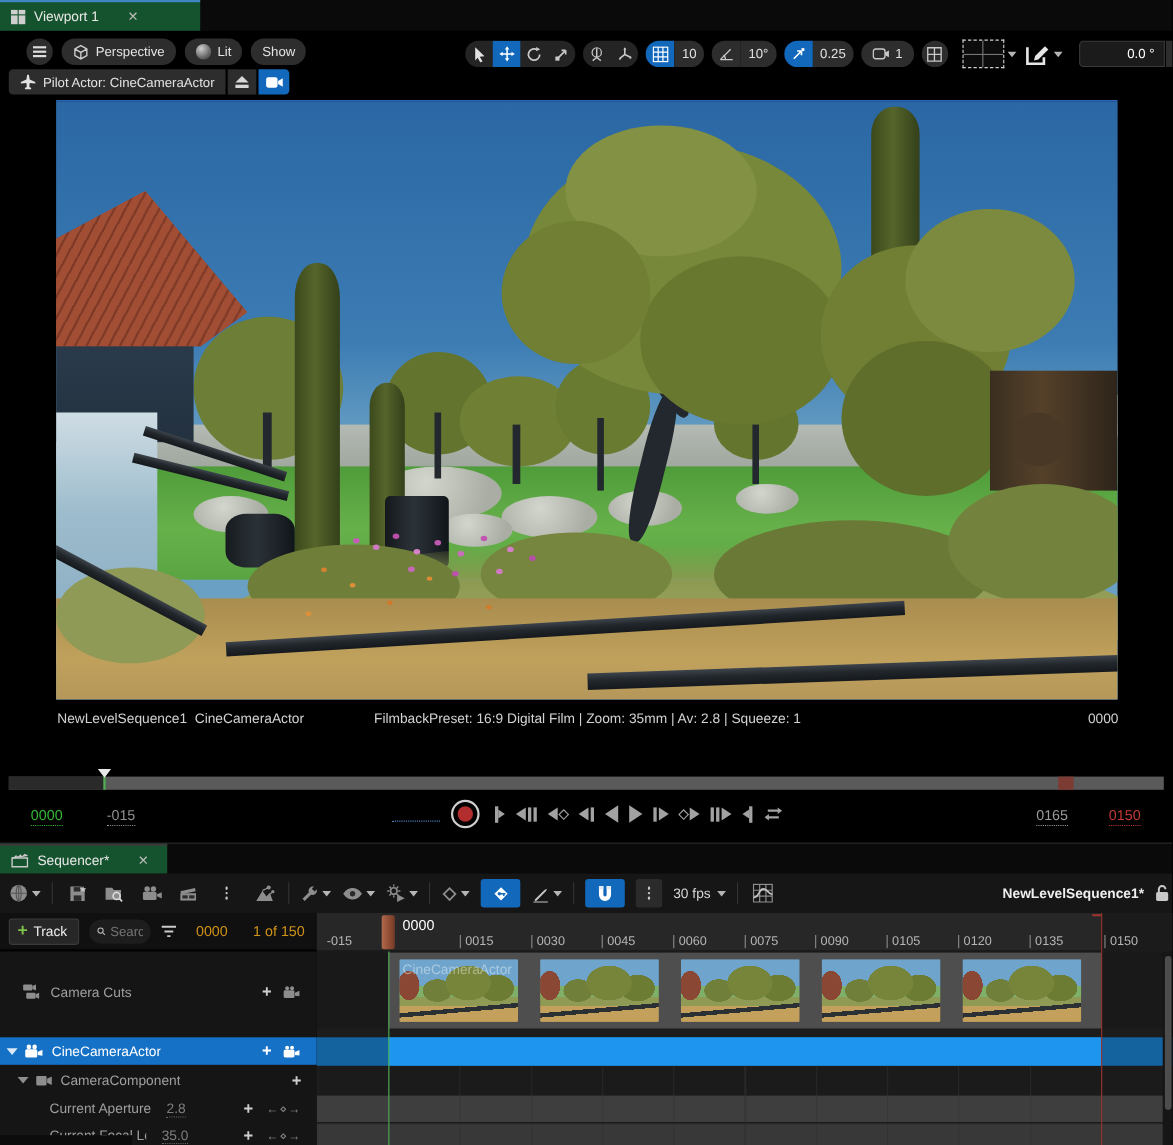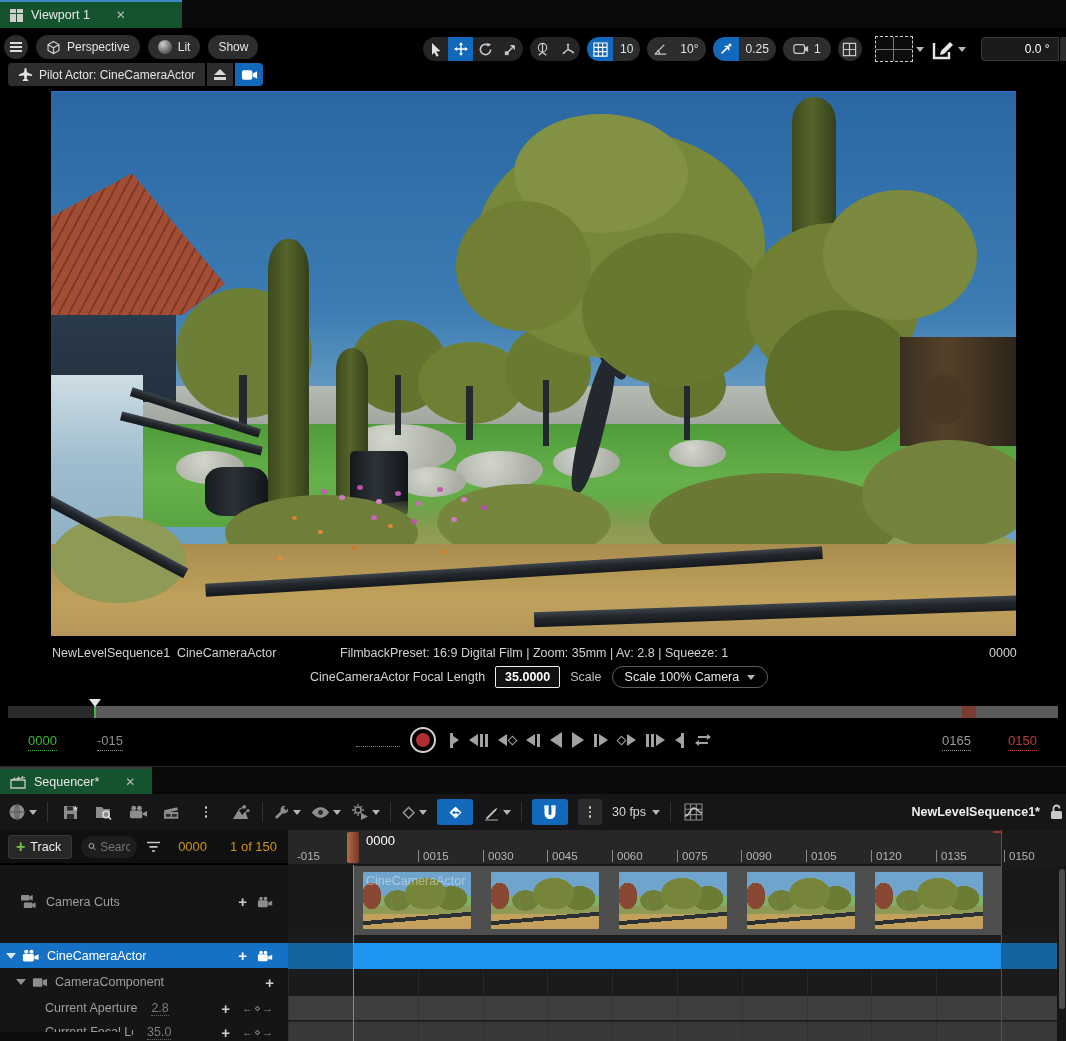--- a/index.html
+++ b/index.html
@@ -170,21 +170,21 @@
           <b></b>
           <b></b>
           <b></b>
           <b></b>
         </span>
       <span class="tab-label">Viewport 1</span>
       <span class="x">✕</span>
     </div>
   </div>
 
-  <div class="abs flex" style="left:4px; top:35px; gap:8px">
+  <div class="abs flex" style="left:24px; top:35px; gap:8px">
     <div class="roundbtn">
       <span class="hamb">
           <i></i>
           <i></i>
           <i></i>
         </span>
     </div>
     <div class="pill">
       <svg width="15" height="15" viewBox="0 0 16 16">
           <path d="M8 1.5 13.8 4.8v6.4L8 14.5 2.2 11.2V4.8z M2.4 5 8 8.2 13.6 5 M8 8.2v6" fill="none" stroke="#cfcfcf" stroke-width="1.3"></path>
@@ -374,29 +374,20 @@
     <div class="s-beam" style="left:16%;top:87%;width:64%;height:2.4%;transform:rotate(-3.5deg)"></div>
     <div class="s-beam" style="left:50%;top:94%;width:55%;height:2.8%;transform:rotate(-2deg)"></div>
     <div class="s-beam" style="left:-3%;top:80%;width:18%;height:2%;transform:rotate(28deg)"></div>
   </div>
 
   <div class="abs ovl" style="left:52px; top:646px">NewLevelSequence1</div>
   <div class="abs ovl" style="left:177px; top:646px">CineCameraActor</div>
   <div class="abs ovl" style="left:340px; top:646px">FilmbackPreset: 16:9 Digital Film | Zoom: 35mm | Av: 2.8 | Squeeze: 1</div>
   <div class="abs ovl" style="left:989px; top:646px">0000</div>
 
-  <div class="abs flex" style="left:310px; top:666px; gap:10px">
-    <span class="ovl">CineCameraActor Focal Length</span>
-    <span class="focalbox">35.0000</span>
-    <span class="ovl" style="color:#bdbdbd">Scale</span>
-    <span class="scalesel">
-      <span>Scale 100% Camera</span>
-      <span class="chev"></span>
-    </span>
-  </div>
 
   <div class="scrub">
     <span class="dark"></span>
     <span class="gtick"></span>
     <span class="red"></span>
   </div>
   <div class="scrub-marker"></div>
 
   <div class="abs frame-num" style="left:28px; top:733px; color:#35bb35">0000</div>
   <div class="abs frame-num" style="left:97px; top:733px; color:#8f8f8f">-015</div>

